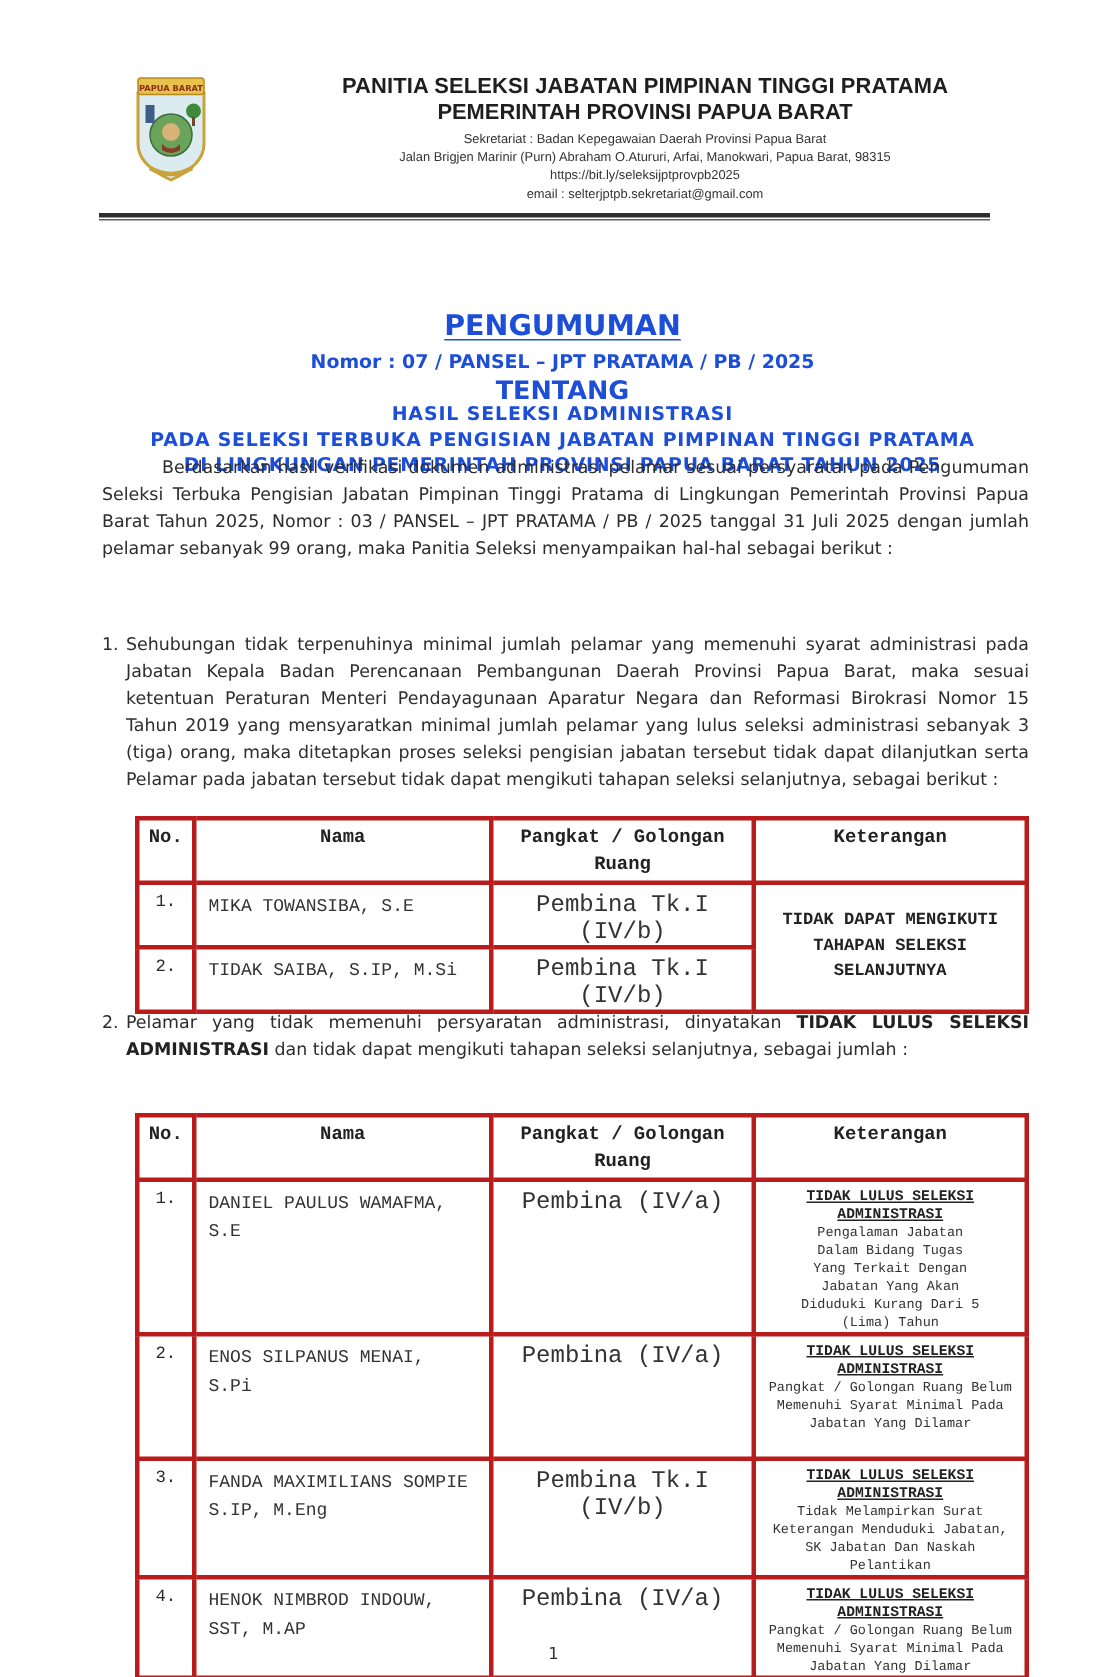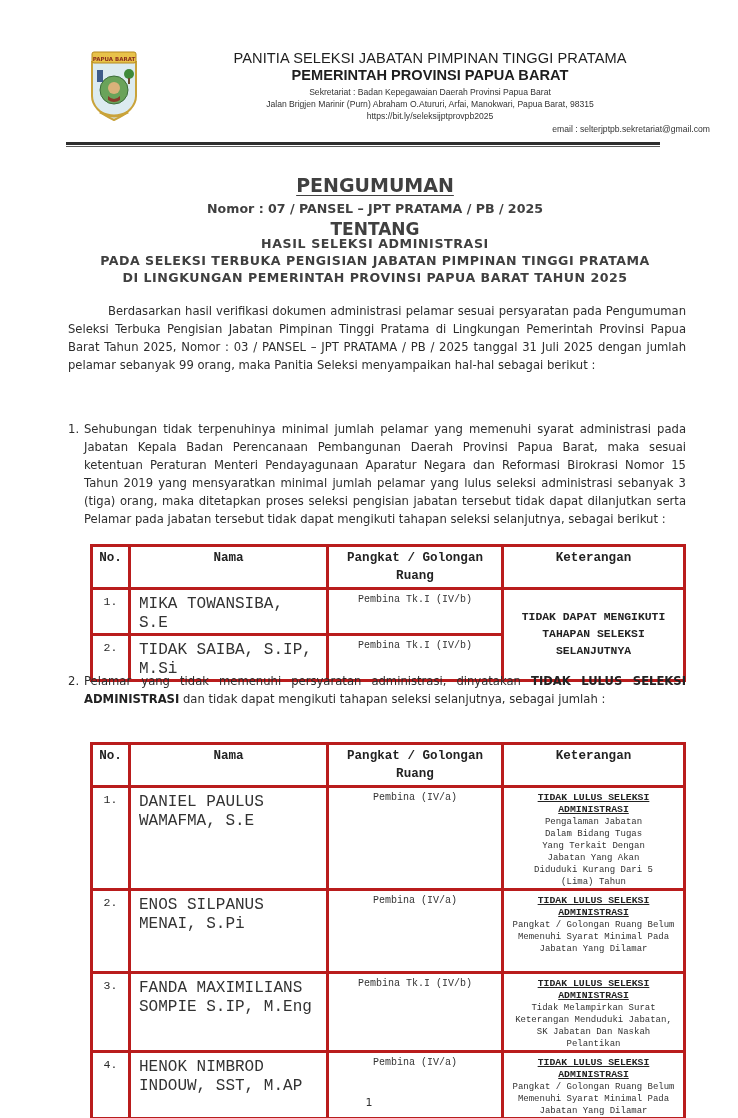--- a/index.html
+++ b/index.html
@@ -5,32 +5,32 @@
   html, body { margin: 0; padding: 0; background: #ffffff; }
   body {
     width: 738px; height: 1118px; position: relative; overflow: hidden;
     font-family: "DejaVu Sans", sans-serif; color: #2a2a2a;
   }
   .abs { position: absolute; }
 
   
   .logo { left: 86px; top: 48px; width: 56px; height: 76px; }
   .lh { left: 150px; width: 560px; text-align: center; color: #1e1e1e; }
-  .lh-title1 { top: 50px; font-family: "Liberation Sans", sans-serif; font-weight: normal; font-size: 14.6px; letter-spacing: 0.1px; }
+  .lh-title1 { top: 50px; font-family: "Liberation Sans", sans-serif; font-weight: bold; font-size: 14.6px; letter-spacing: 0.1px; }
   .lh-title2 { top: 67px; font-family: "Liberation Sans", sans-serif; font-weight: bold; font-size: 14.6px; }
   .lh-small { font-family: "Liberation Sans", sans-serif; font-size: 8.6px; color: #333; }
   .lh-l1 { top: 87px; }
   .lh-l2 { top: 99px; }
   .lh-l3 { top: 111px; }
-  .lh-l4 { top: 124px; text-align: right; }
+  .lh-l4 { top: 124px; }
   .rule1 { left: 66px; top: 142px; width: 594px; height: 3px; background: #2e2e2e; }
   .rule2 { left: 66px; top: 146px; width: 594px; height: 1px; background: #5a5a5a; }
 
   
-  .ctr { left: 60px; width: 630px; text-align: center; font-weight: bold; color: #404040; }
+  .ctr { left: 60px; width: 630px; text-align: center; font-weight: bold; color: #1d4ed8; margin-top: 32px; }
   .t-main { top: 174px; font-size: 19px; text-decoration: underline; text-underline-offset: 3px; }
   .t-no { top: 201px; font-size: 12.6px; text-align: center; }
   .t-tentang { top: 219px; font-size: 17px; }
   .t-hasil { top: 236px; font-size: 12.6px; letter-spacing: 0.6px; }
   .t-pada { top: 253px; font-size: 12.6px; letter-spacing: 0.5px; }
   .t-di { top: 270px; font-size: 12.6px; letter-spacing: 0.5px; }
 
   
   .para { font-size: 11.6px; line-height: 18px; text-align: justify; text-align-last: left; color: #2d2d2d; }
   .p-intro { left: 68px; top: 302px; width: 618px; text-indent: 40px; }
@@ -43,22 +43,22 @@
 
   
   table { border-collapse: collapse; position: absolute; left: 90px; width: 596px; table-layout: fixed; }
   td, th { border: 3px solid #b91c1c; padding: 0; vertical-align: top; font-family: Liberation Mono, monospace; }
   th { font-size: 12.6px; font-weight: bold; color: #222; text-align: center; line-height: 18px; padding-top: 2px; }
   .c-no { width: 38px; }
   .c-nama { width: 198px; }
   .c-pang { width: 175px; }
   .c-ket { width: auto; }
   td.no { text-align: center; font-size: 11.5px; padding-top: 5px; }
-  td.nama { font-size: 16px; padding: 5px 8px 0 8px; line-height: 19px; color: #333; }
-  td.pang { text-align: center; font-size: 10px; padding-top: 4px; color: #333; }
+  td.nama { font-size: 12px; padding: 5px 8px 0 8px; line-height: 19px; color: #333; }
+  td.pang { text-align: center; font-size: 16px; padding-top: 4px; color: #333; }
   td.ket { text-align: center; font-size: 9px; padding-top: 4px; line-height: 12px; color: #333; }
   .ket-head { font-weight: bold; text-decoration: underline; font-size: 9.8px; line-height: 12px; color: #222; }
   .ket-merge { vertical-align: middle; text-align: center; font-weight: bold; font-size: 11.4px; line-height: 17px; color: #222; }
 
   .t1 { top: 544px; }
   .t1 th { height: 38px; }
   .t1 tr.r { height: 31px; }
   .t1 tr.r2 { height: 36px; }
 
   .t2 { top: 742px; }

